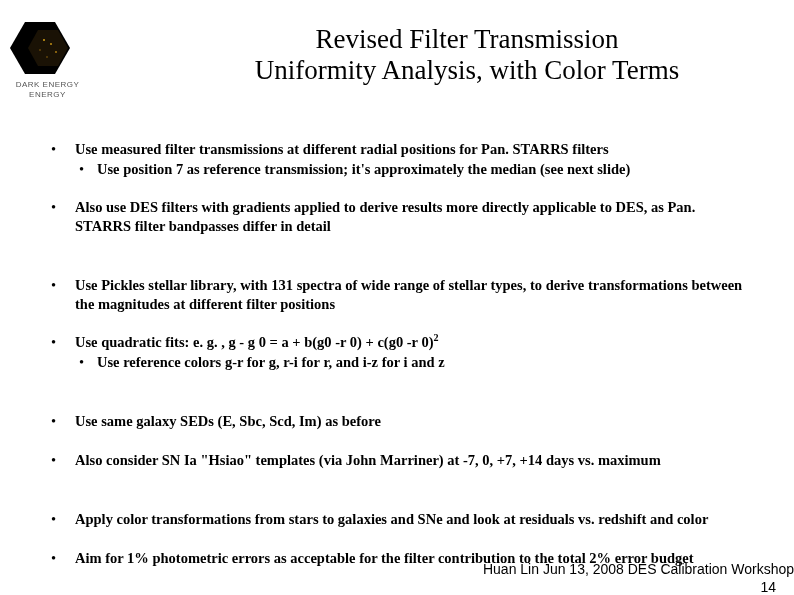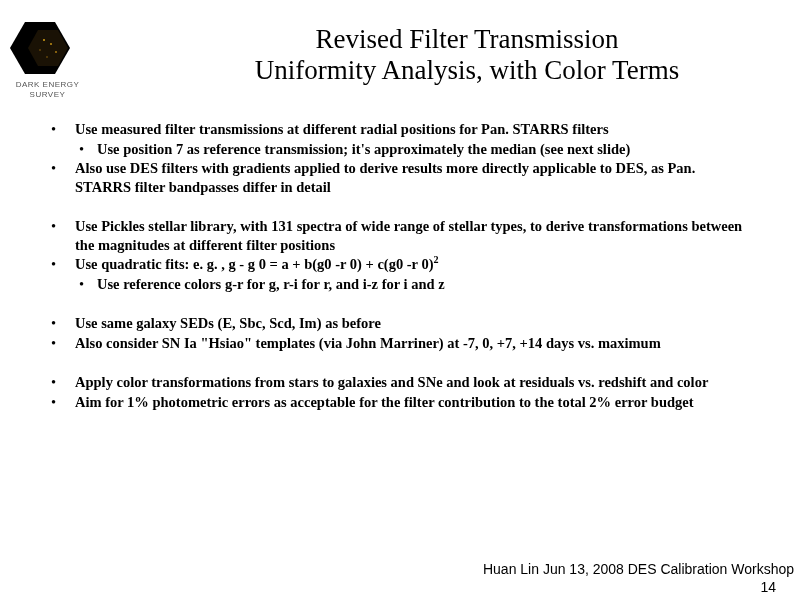--- a/index.html
+++ b/index.html
@@ -51,20 +51,21 @@
     list-style: none;
   }
   ul.lvl1 > li {
     position: relative;
     padding-left: 30px;
     font-size: 14.5px;
     font-weight: bold;
     line-height: 1.28;
     color: #000;
     margin-bottom: 1px;
+    margin-top: 20px;
   }
   ul.lvl1 > li::before {
     content: "•";
     position: absolute;
     left: 6px;
     top: 0;
     font-weight: normal;
   }
   ul.lvl2 {
     list-style: none;
@@ -115,21 +116,21 @@
       <polygon points="28,8 48,8 58,26 48,44 28,44 18,26" fill="#1a1205"></polygon>
       <circle cx="34" cy="18" r="1" fill="#d4a017"></circle>
       <circle cx="41" cy="22" r="1" fill="#c08f15"></circle>
       <circle cx="46" cy="30" r="1" fill="#a87a12"></circle>
       <circle cx="37" cy="35" r="0.8" fill="#8f6510"></circle>
       <circle cx="30" cy="28" r="0.8" fill="#8f6510"></circle>
     </svg>
   </div>
   <div class="logo-text">
     <span>DARK ENERGY</span><br>
-    <span>SURVEY</span>
+    <span>ENERGY</span>
   </div>
 </div>
 
 <div class="title">
   <span>Revised Filter Transmission</span><br>
   <span>Uniformity Analysis, with Color Terms</span>
 </div>
 
 <div class="content">
   <ul class="lvl1" id="bullet-root">

